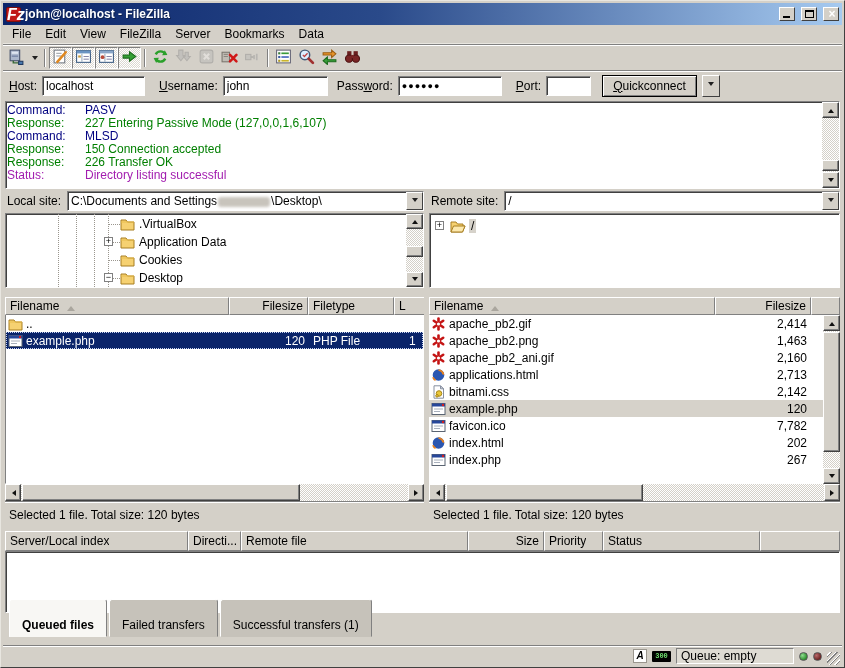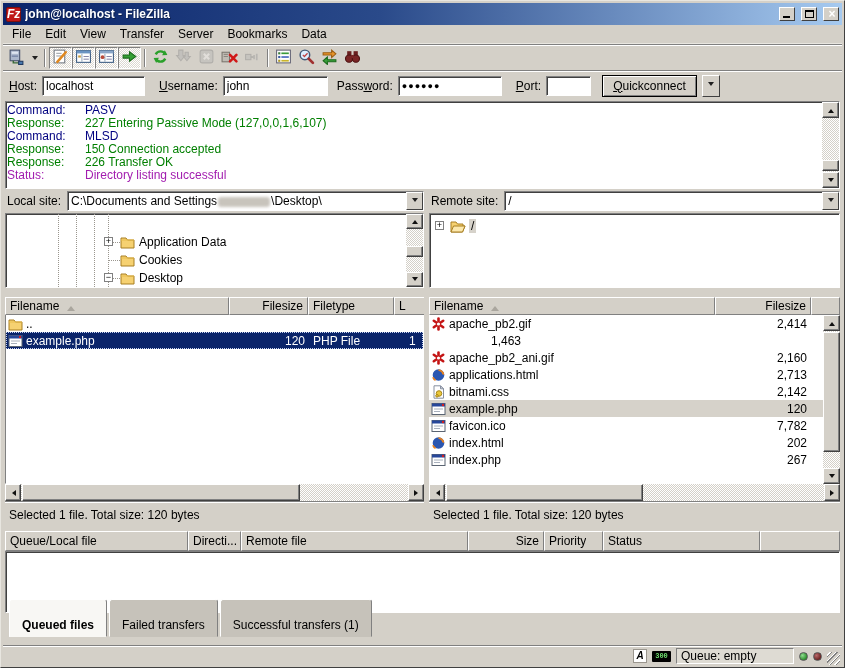--- a/index.html
+++ b/index.html
@@ -12,21 +12,21 @@
     padding:2px; display:flex; flex-direction:column; overflow:hidden;
   }
 
   
   .titlebar{
     flex:none; height:22px; display:flex; align-items:center; gap:4px;
     background:linear-gradient(90deg,#0a246a 0%,#2a4a8a 45%,#a6caf0 100%);
     padding:0 3px; color:#fff;
   }
   .app-icon{width:15px;height:15px;background:#c01818;border:1px solid #7a0e0e;border-radius:2px;
-    color:#fff;font-weight:bold;font-style:italic;font-size:12px;line-height:13px;text-align:center;flex:none;}
+    color:#fff;font-weight:bold;font-style:italic;font-size:16px;line-height:13px;text-align:center;flex:none;}
   .title-text{font-weight:bold;font-size:12px;flex:1;white-space:nowrap;overflow:hidden;
     text-shadow:1px 1px 0 rgba(0,0,0,.35);}
   .win-btn{width:16px;height:14px;background:#d4d0c8;border:1px solid;border-color:#fff #404040 #404040 #fff;
     position:relative;flex:none;margin-left:2px;}
   .win-btn .glyph-min{position:absolute;left:3px;bottom:2px;width:7px;height:2px;background:#000;}
   .win-btn .glyph-max{position:absolute;left:3px;top:2px;width:9px;height:8px;border:1px solid #000;border-top-width:2px;}
   .win-btn .glyph-close{position:absolute;left:0;top:-1px;width:16px;text-align:center;font-size:12px;font-weight:bold;line-height:14px;}
 
   
   .menubar{flex:none;height:19px;display:flex;align-items:center;padding-left:2px;border-bottom:1px solid #e8e6e0;}
@@ -183,21 +183,21 @@
       </div>
     <div class="win-btn">
         <span class="glyph-close">×</span>
       </div>
   </div>
 
   <div class="menubar" id="menubar">
       <div class="menu-item">File</div>
       <div class="menu-item">Edit</div>
       <div class="menu-item">View</div>
-      <div class="menu-item">Transfer</div>
+      <div class="menu-item">FileZilla</div>
       <div class="menu-item">Server</div>
       <div class="menu-item">Bookmarks</div>
       <div class="menu-item">Data</div>
     </div>
 
   <div class="toolbar" id="toolbar">
       <div class="tb-btn">
         <span><svg width="17" height="17" viewBox="0 0 16 16">
             <rect x="2" y="2" width="9" height="10" fill="#aab6cc" stroke="#44506a"></rect>
             <rect x="3.5" y="3.5" width="6" height="2" fill="#dde4f0"></rect>
@@ -380,20 +380,28 @@
               <span class="tri-down" style="margin-top:0"></span>
             </div>
         </div>
       </div>
       <div class="treebox sunken">
         <div class="tree-area" id="local-tree">
             <div class="tree-vline" style="left:52px"></div>
             <div class="tree-vline" style="left:70px"></div>
             <div class="tree-vline" style="left:88px"></div>
             <div class="tree-vline" style="left:102px"></div>
+            <div class="tree-row" style="top:1px">
+              <div class="tree-stub" style="left:103px"></div>
+              <span class="tree-ico" style="left:114px"><svg width="15" height="14" viewBox="0 0 15 14">
+                  <path d="M1 3 h5 l1.5 2 H14 v8 H1 z" fill="#f6d171" stroke="#a87f22"></path>
+                  <path d="M1 5 H14" stroke="#e8bd4f"></path>
+                </svg></span>
+              <span class="tree-label" style="left:131px">.VirtualBox</span>
+            </div>
             <div class="tree-row" style="top:19px">
               <div class="tree-stub" style="left:103px"></div>
               <div class="toggle" style="left:98px">+</div>
               <span class="tree-ico" style="left:114px"><svg width="15" height="14" viewBox="0 0 15 14">
                   <path d="M1 3 h5 l1.5 2 H14 v8 H1 z" fill="#f6d171" stroke="#a87f22"></path>
                   <path d="M1 5 H14" stroke="#e8bd4f"></path>
                 </svg></span>
               <span class="tree-label" style="left:131px">Application Data</span>
             </div>
             <div class="tree-row" style="top:37px">
@@ -530,32 +538,43 @@
                       <line x1="2.8" y1="3.8" x2="12.2" y2="10.2"></line>
                       <line x1="12.2" y1="3.8" x2="2.8" y2="10.2"></line>
                     </g>
                     <circle cx="7.5" cy="7" r="1.6" fill="#fff"></circle>
                   </svg></span>
                 <span>apache_pb2.gif</span>
               </div>
               <div class="cell r" style="width:96px">2,414</div>
             </div>
             <div class="frow">
-              <div class="cell r" style="width:96px">1,463</div>
-            </div>
-            <div class="frow">
               <div class="cell name" style="width:286px">
                 <span class="ficon"><svg width="15" height="14" viewBox="0 0 15 14">
                     <g stroke="#c41414" stroke-width="2.6" stroke-linecap="round">
                       <line x1="7.5" y1="1.5" x2="7.5" y2="12.5"></line>
                       <line x1="2.8" y1="3.8" x2="12.2" y2="10.2"></line>
                       <line x1="12.2" y1="3.8" x2="2.8" y2="10.2"></line>
                     </g>
                     <circle cx="7.5" cy="7" r="1.6" fill="#fff"></circle>
                   </svg></span>
+                <span>apache_pb2.png</span>
+              </div>
+              <div class="cell r" style="width:96px">1,463</div>
+            </div>
+            <div class="frow">
+              <div class="cell name" style="width:286px">
+                <span class="ficon"><svg width="15" height="14" viewBox="0 0 15 14">
+                    <g stroke="#c41414" stroke-width="2.6" stroke-linecap="round">
+                      <line x1="7.5" y1="1.5" x2="7.5" y2="12.5"></line>
+                      <line x1="2.8" y1="3.8" x2="12.2" y2="10.2"></line>
+                      <line x1="12.2" y1="3.8" x2="2.8" y2="10.2"></line>
+                    </g>
+                    <circle cx="7.5" cy="7" r="1.6" fill="#fff"></circle>
+                  </svg></span>
                 <span>apache_pb2_ani.gif</span>
               </div>
               <div class="cell r" style="width:96px">2,160</div>
             </div>
             <div class="frow">
               <div class="cell name" style="width:286px">
                 <span class="ficon"><svg width="15" height="14" viewBox="0 0 15 14">
                     <circle cx="7.5" cy="7" r="5.8" fill="#2a56b0"></circle>
                     <path d="M7.5 1.2 a5.8 5.8 0 0 1 5.8 5.8 l-2.1-.7 a4 4 0 0 0-3.7-3.2 z" fill="#e8811e"></path>
                     <path d="M1.9 9.2 a5.8 5.8 0 0 0 2.7 3.1" stroke="#e8811e" stroke-width="1.7" fill="none"></path>
@@ -648,21 +667,21 @@
             <span class="arr right"></span>
           </div>
       </div>
       <div class="panestatus">Selected 1 file. Total size: 120 bytes</div>
     </div>
   </div>
 
   <div class="qsplit"></div>
   <div class="queueheader" id="queue-header">
       <div class="hcol" style="width:183px">
-        <span class="htext">Queue/Local file</span>
+        <span class="htext">Server/Local index</span>
       </div>
       <div class="hcol" style="width:53px">
         <span class="htext">Directi...</span>
       </div>
       <div class="hcol" style="width:227px">
         <span class="htext">Remote file</span>
       </div>
       <div class="hcol r" style="width:76px">
         <span class="htext">Size</span>
       </div>

